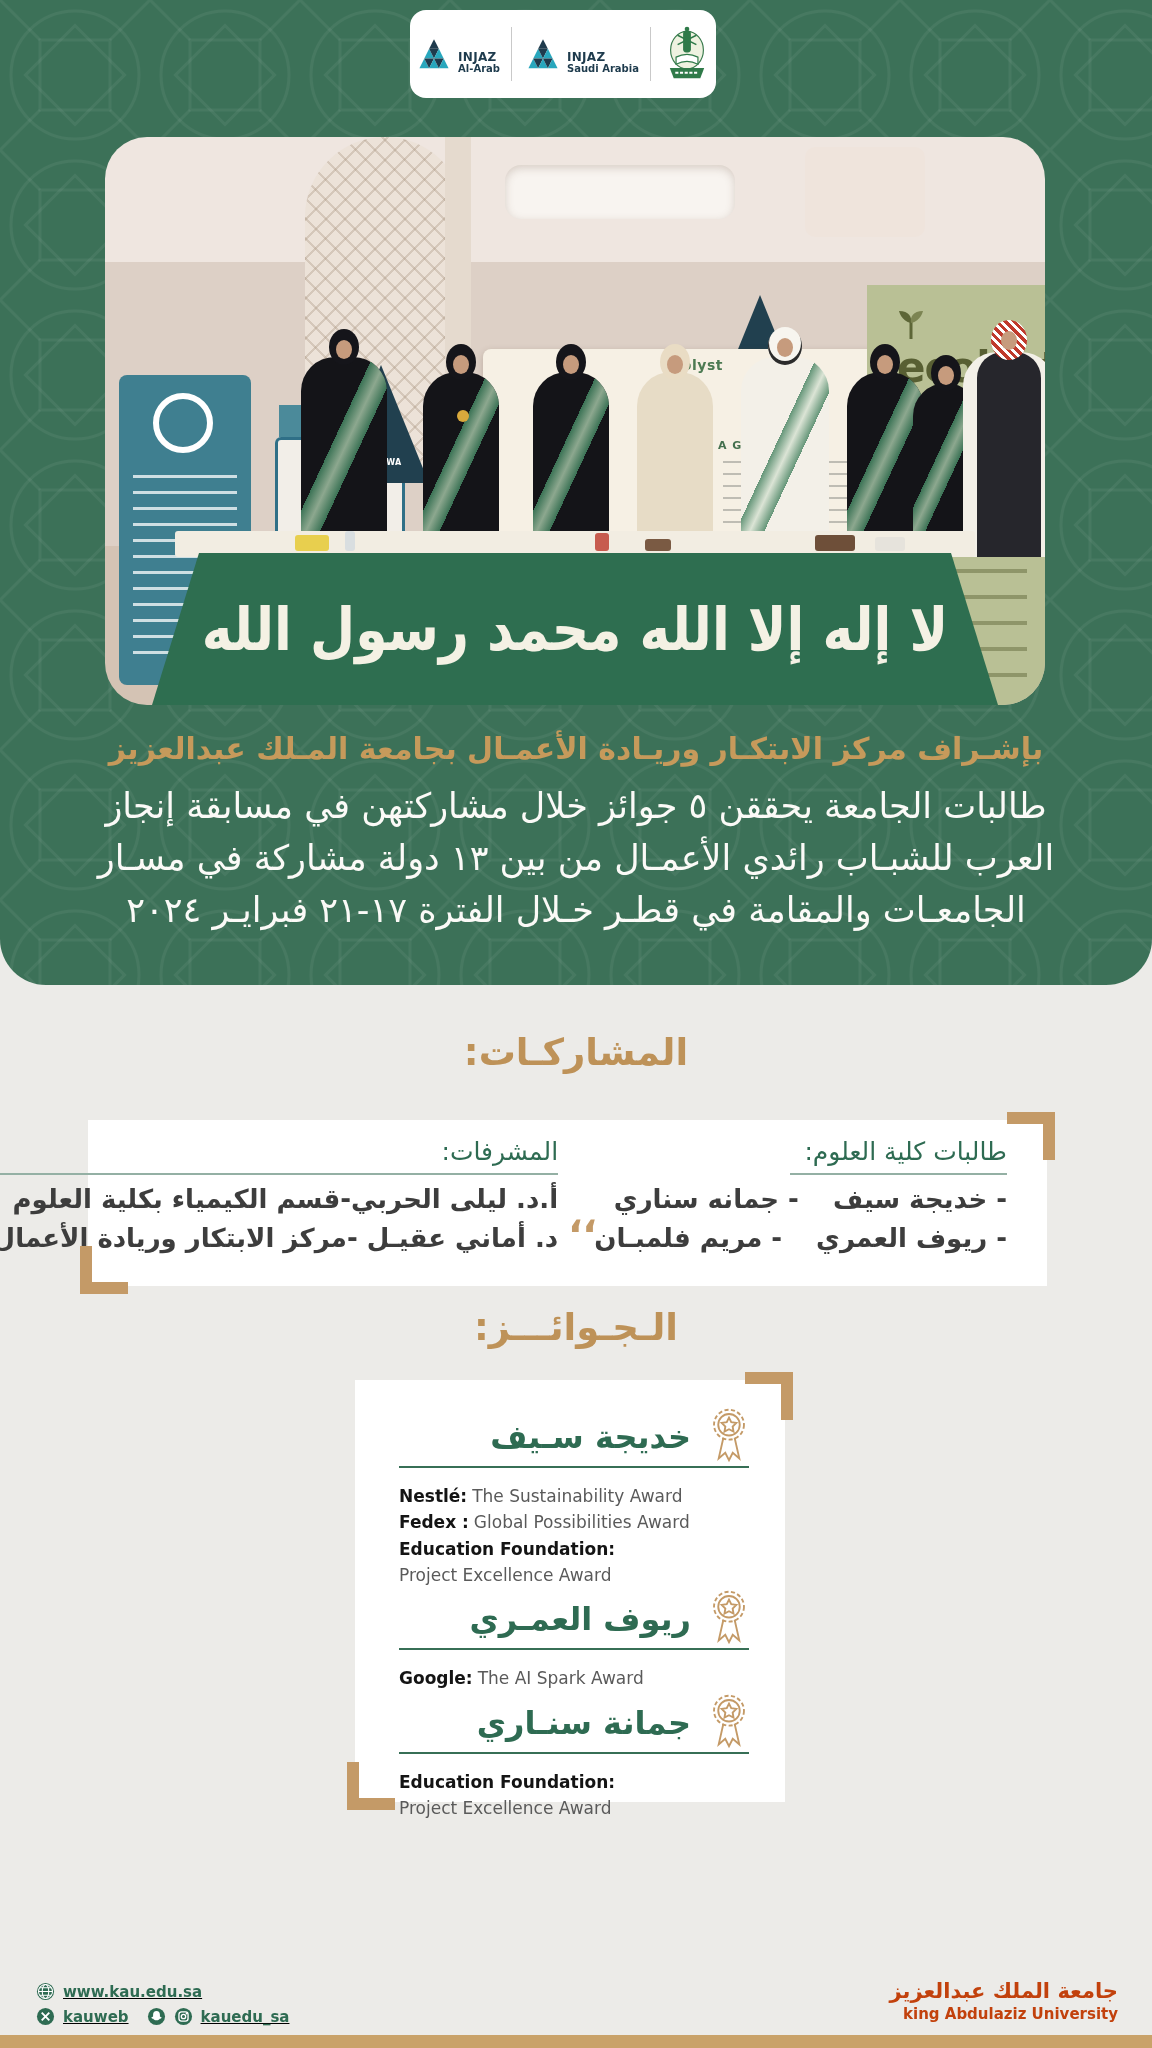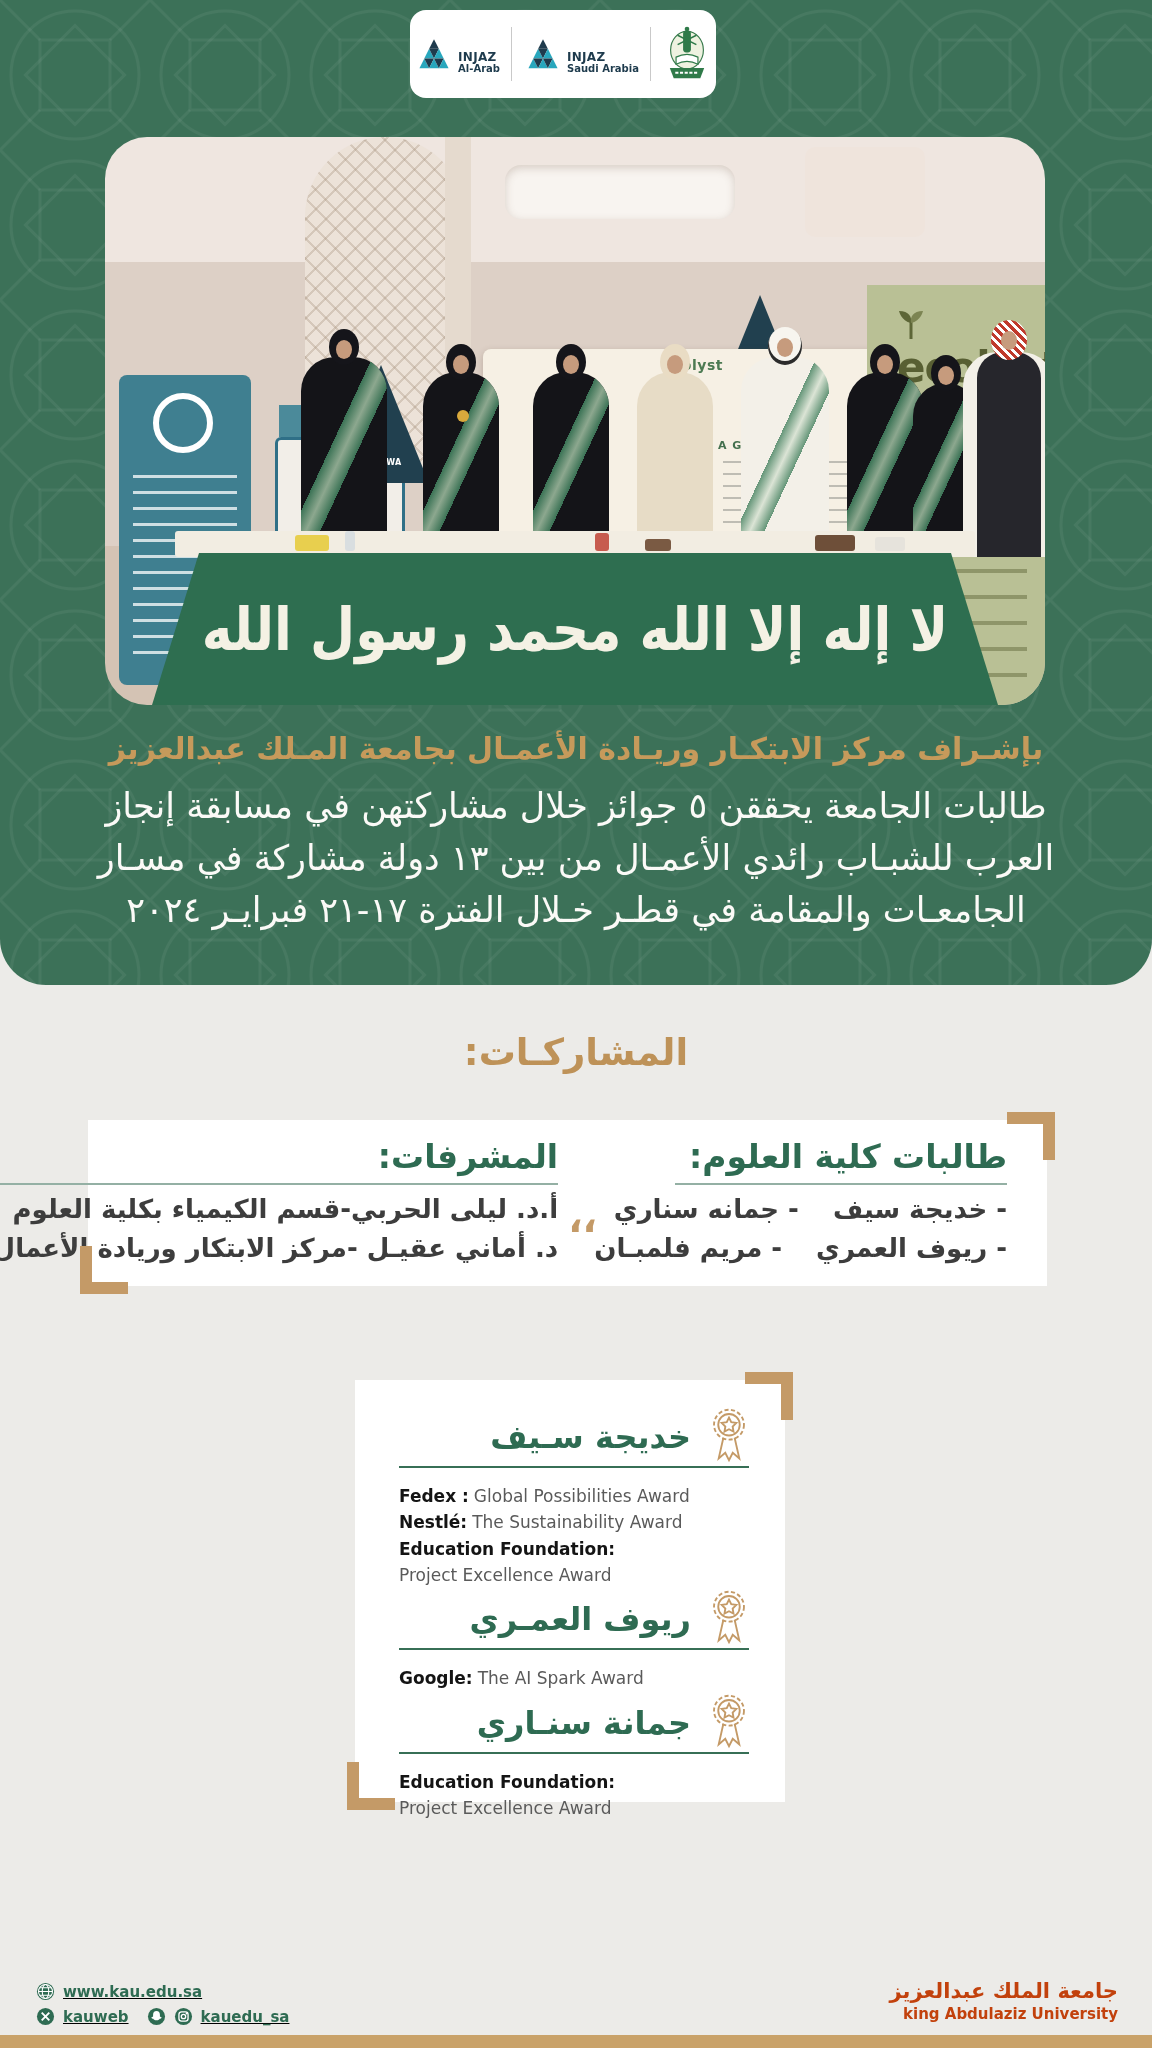--- a/index.html
+++ b/index.html
@@ -106,21 +106,21 @@
   
   .card{position:absolute;background:#fff;}
   .bracket{position:absolute;width:48px;height:48px;border-color:#C49A67;border-style:solid;}
   .br-tr{border-width:12px 12px 0 0;top:-8px;right:-8px;}
   .br-bl{border-width:0 0 12px 12px;bottom:-8px;left:-8px;}
   .p-card{left:88px;top:1120px;width:959px;height:166px;}
   .p-cols{display:flex;height:100%;padding:16px 40px 10px 36px;gap:10px;}
   .p-col{display:flex;flex-direction:column;}
   .p-col.students{width:400px;}
   .p-col.sups{flex:1;}
-  .p-label{color:#2E6B52;font-size:33px;font-weight:bold;line-height:1.25;}
+  .p-label{color:#2E6B52;font-size:25px;font-weight:normal;line-height:1.25;}
   .students .p-label{display:inline-block;align-self:flex-start;border-bottom:2px solid #94b0a4;padding-bottom:6px;padding-left:14px;}
   .p-label-wrap{border-bottom:2px solid #94b0a4;padding-bottom:6px;}
   .p-row{margin-top:9px;font-size:26px;font-weight:600;color:#3d3d3d;display:flex;gap:34px;white-space:nowrap;}
   .p-quote{align-self:center;color:#C49A67;font-size:38px;font-weight:bold;margin-top:26px;width:46px;text-align:center;}
   
   .aw-card{left:355px;top:1380px;width:430px;height:422px;padding:38px 36px 0 44px;}
   .aw-name-row{position:relative;border-bottom:2px solid #376f56;padding:0 58px 10px 0;text-align:right;direction:rtl;}
   .aw-name{color:#2E6B52;font-size:32px;font-weight:bold;}
   .aw-medal{position:absolute;right:-2px;bottom:2px;}
   .aw-lines{margin:15px 0 12px 0;direction:ltr;text-align:left;}
@@ -331,38 +331,39 @@
       <div class="p-col sups">
         <div class="p-label-wrap">
           <span class="p-label">المشرفات:</span>
         </div>
         <div class="p-row">أ.د. ليلى الحربي-قسم الكيمياء بكلية العلوم</div>
         <div class="p-row">د. أماني عقيـل -مركز الابتكار وريادة الأعمال</div>
       </div>
     </div>
   </div>
 
+  <h2 class="sec-title t-awards" dir="rtl">الـجـوائـــز:</h2>
   <div class="card aw-card">
     <div class="bracket br-tr"></div>
     <div class="bracket br-bl"></div>
 
     <div class="aw-name-row">
       <span class="aw-name">خديجة سـيف</span>
       <svg class="aw-medal" width="44" height="58" viewBox="0 0 46 62">
         <g fill="none" stroke="#C49A67" stroke-width="2">
           <path d="M17 34 L12 56 L19 50 L23 58 L27 50 L34 56 L29 34"></path>
           <circle cx="23" cy="20" r="16" stroke-dasharray="4.4 2.6"></circle>
           <circle cx="23" cy="20" r="11.5"></circle>
           <path d="M23 12.5 l2.4 4.8 5.4.8 -3.9 3.8 .9 5.4 -4.8-2.5 -4.8 2.5 .9-5.4 -3.9-3.8 5.4-.8 z"></path>
         </g>
       </svg>
     </div>
     <div class="aw-lines">
+      <div class="aw-line"><b>Nestlé:</b><span>The Sustainability Award</span></div>
       <div class="aw-line"><b>Fedex :</b><span>Global Possibilities Award</span></div>
-      <div class="aw-line"><b>Nestlé:</b><span>The Sustainability Award</span></div>
       <div class="aw-line stack"><b>Education Foundation:</b><span>Project Excellence Award</span></div>
     </div>
 
     <div class="aw-name-row mt">
       <span class="aw-name">ريوف العمـري</span>
       <svg class="aw-medal" width="44" height="58" viewBox="0 0 46 62">
         <g fill="none" stroke="#C49A67" stroke-width="2">
           <path d="M17 34 L12 56 L19 50 L23 58 L27 50 L34 56 L29 34"></path>
           <circle cx="23" cy="20" r="16" stroke-dasharray="4.4 2.6"></circle>
           <circle cx="23" cy="20" r="11.5"></circle>

